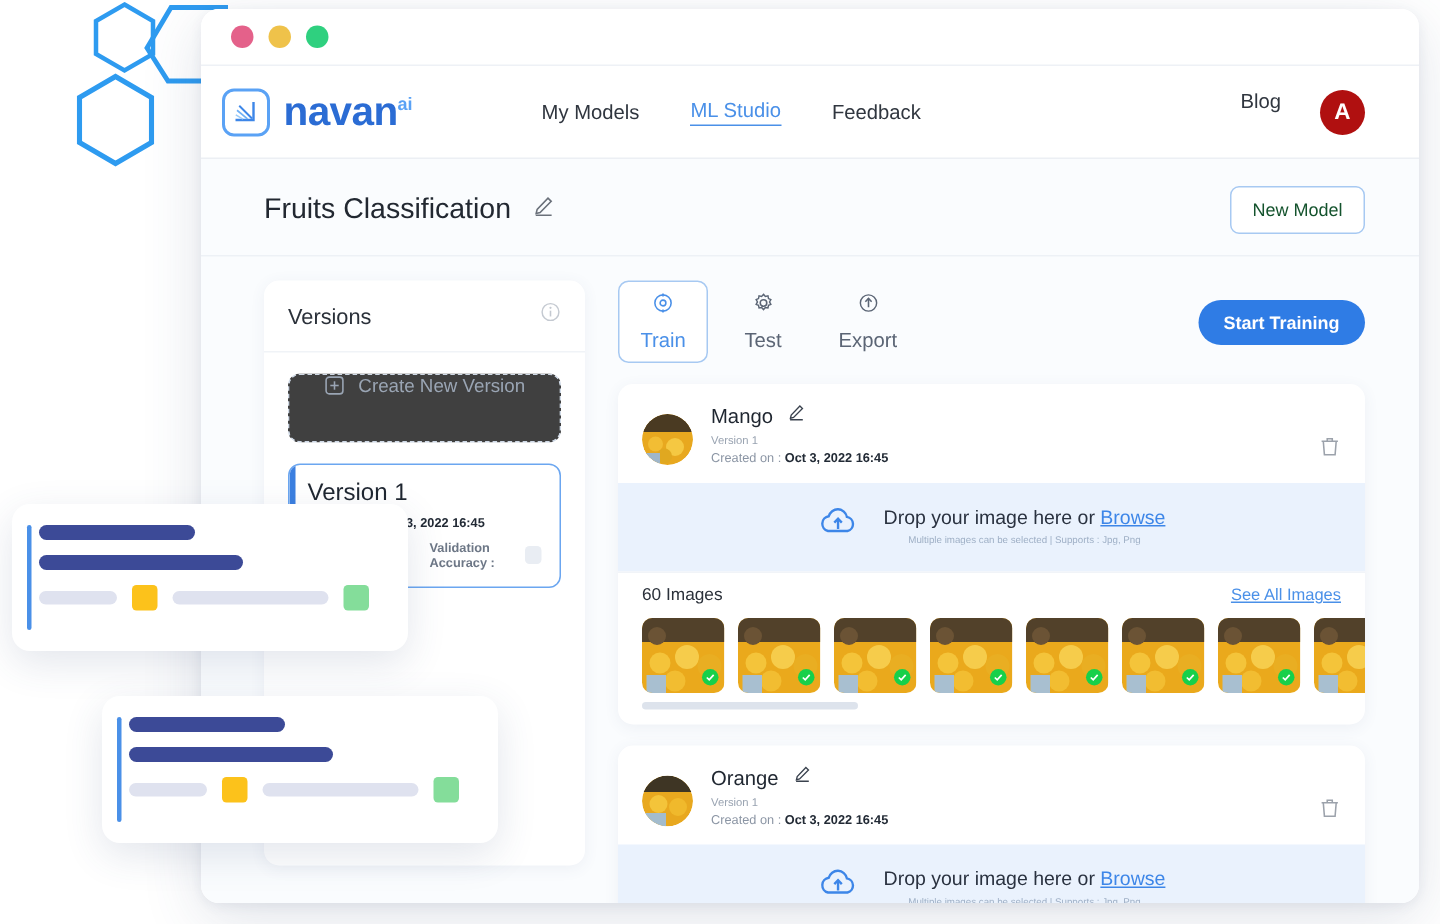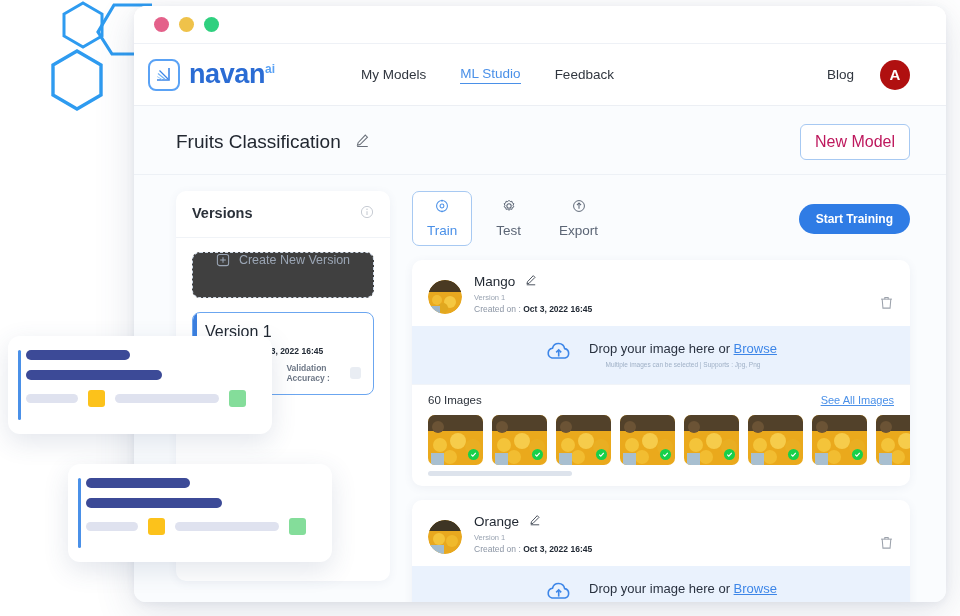--- a/index.html
+++ b/index.html
@@ -60,53 +60,53 @@
     font-size: 12px; font-weight: 700; color:#5aa2f5;
     vertical-align: super; letter-spacing:0;
   }
   .nav-links { display:flex; align-items:center; gap:34px; margin-left: 86px; }
   .nav-link {
     font-size: 13.5px; color:#30363f; cursor:pointer; white-space:nowrap;
   }
   .nav-link.active {
     color:#4a90e8; border-bottom:1.5px solid #4a90e8; padding-bottom:2px;
   }
-  .nav-right { margin-left:auto; display:flex; align-items:center; gap:26px; }
+  .nav-right { margin-left:auto; display:flex; align-items:flex-start; gap:26px; }
   .avatar {
     width: 30px; height: 30px; border-radius:50%;
     background:#b01010; color:#fff; font-size:15px; font-weight:700;
     display:flex; align-items:center; justify-content:center;
   }
 
   
   .page { background:#fafcfe; height: calc(100% - 100px); position:relative; }
   .page-head {
     display:flex; align-items:center;
     padding: 18px 36px 14px 42px;
     border-bottom: 1px solid #edf1f6;
   }
   .page-title { font-size: 19px; color:#222831; font-weight:400; }
   .edit-icon { margin-left: 14px; cursor:pointer; opacity:.75; }
   .new-model-btn {
-    margin-left:auto; font-size:16px; color:#be185d;
+    margin-left:auto; font-size:12px; color:#14532d;
     border:1px solid #a7c9f2; border-radius:6px;
     padding: 8px 14px; background:#fff; cursor:pointer; white-space:nowrap;
   }
 
   .content { display:flex; padding: 16px 36px 0 42px; gap: 22px; }
 
   
   .versions {
     width: 214px; background:#fff; border-radius:10px;
     box-shadow: 0 2px 10px rgba(70,90,130,.07);
     align-self:flex-start; min-height: 390px;
   }
   .versions-head {
-    display:flex; align-items:flex-start;
-    padding: 14px 16px; border-bottom:1px solid #f0f3f7;font-weight:bold;
+    display:flex; align-items:flex-end;
+    padding: 14px 16px; border-bottom:1px solid #f0f3f7;
   }
   .versions-title { font-size:14.5px; color:#2b313a; }
   .info-icon { margin-left:auto; opacity:.5; cursor:pointer; }
   .versions-body { padding: 14px 16px; }
   .create-version {
     border: 1.4px dashed #cfd9e6; border-radius:8px;
     background:#404040; height:46px;
     display:flex; align-items:flex-start; justify-content:center; gap:9px;
     cursor:pointer;
   }

